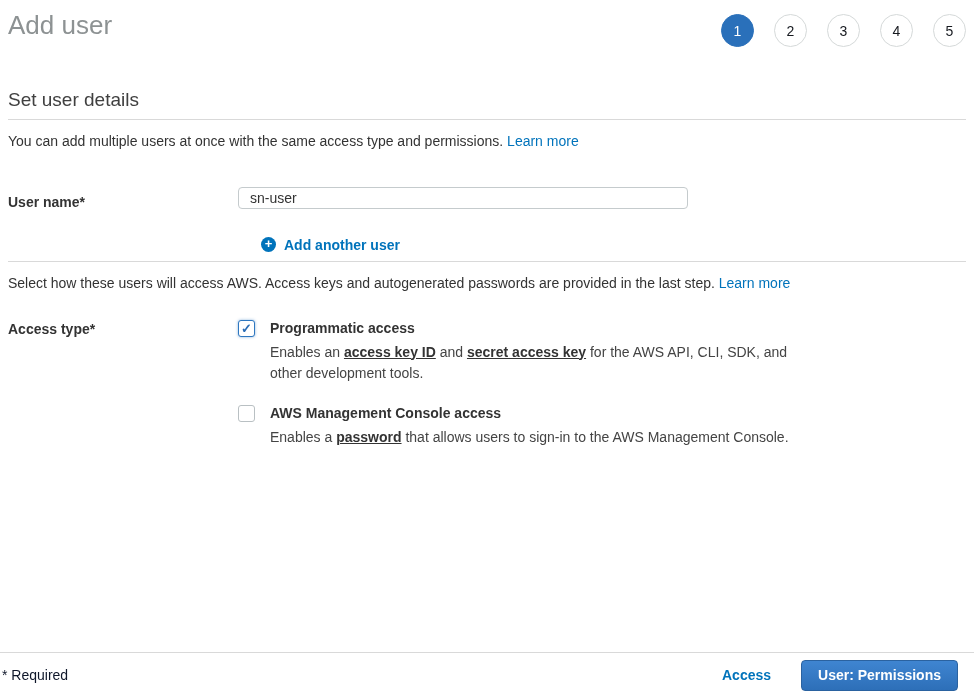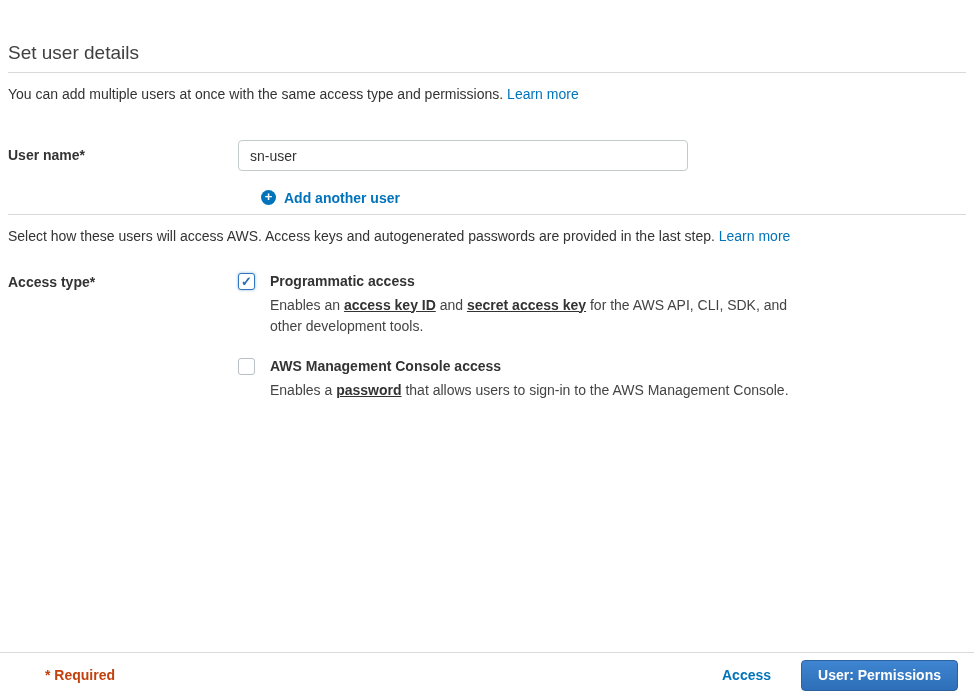--- a/index.html
+++ b/index.html
@@ -56,21 +56,21 @@
   .form-label {
     width: 230px;
     padding-right: 15px;
     font-weight: bold;
     color: #333;
     line-height: 31px;
     flex-shrink: 0;
   }
   .form-label.top { line-height: 17px; padding-top: 1px; }
   .text-input {
-    width: 450px; height: 31px;
+    width: 450px; height: 22px;
     border: 1px solid #c5cbcd;
     border-radius: 4px;
     padding: 0 11px;
     font-family: "Liberation Sans", sans-serif;
     font-size: 14px;
     color: #333;
     outline: none;
   }
   .add-user-row { margin-top: 17px; padding-left: 253px; }
   .add-user-link { display: inline-flex; align-items: center; gap: 8px; font-weight: bold; color: #0073bb; text-decoration: none; }
@@ -114,21 +114,21 @@
   
   .footer {
     position: absolute;
     left: 0; right: 0; bottom: 0;
     height: 45px;
     border-top: 1px solid #d9d9d9;
     display: flex;
     align-items: center;
     padding: 0 16px 0 8px;
   }
-  .required-note { font-weight: bold; color: #c2410c; margin-left: 43px; }
+  .required-note { font-weight: normal; color: #0f172a; }
   .required-mark { margin-left: -6px; }
   .footer-spacer { flex: 1; }
   .cancel-link { font-weight: bold; color: #0073bb; text-decoration: none; margin-right: 30px; cursor: pointer; }
   .next-button {
     height: 31px;
     padding: 0 16px;
     background: linear-gradient(#3f85d1, #2d6fb8);
     border: 1px solid #2a62a0;
     border-radius: 4px;
     color: #fff;
@@ -136,20 +136,30 @@
     font-size: 14px;
     font-weight: bold;
     cursor: pointer;
   }
 </style>
 </head>
 <body>
 
 <div class="container">
 
+  <div class="header-row">
+    <h1 class="page-title">Add user</h1>
+    <div class="steps">
+      <div class="step-circle active">1</div>
+      <div class="step-circle">2</div>
+      <div class="step-circle">3</div>
+      <div class="step-circle">4</div>
+      <div class="step-circle">5</div>
+    </div>
+  </div>
 
   <h2 class="section-heading first">Set user details</h2>
   <hr class="divider">
   <p class="section-desc"><span>You can add multiple users at once with the same access type and permissions. </span><a class="link">Learn more</a></p>
 
   <div class="form-row username-row">
     <label class="form-label">User name*</label>
     <input class="text-input" type="text" value="sn-user" style="">
   </div>
 

